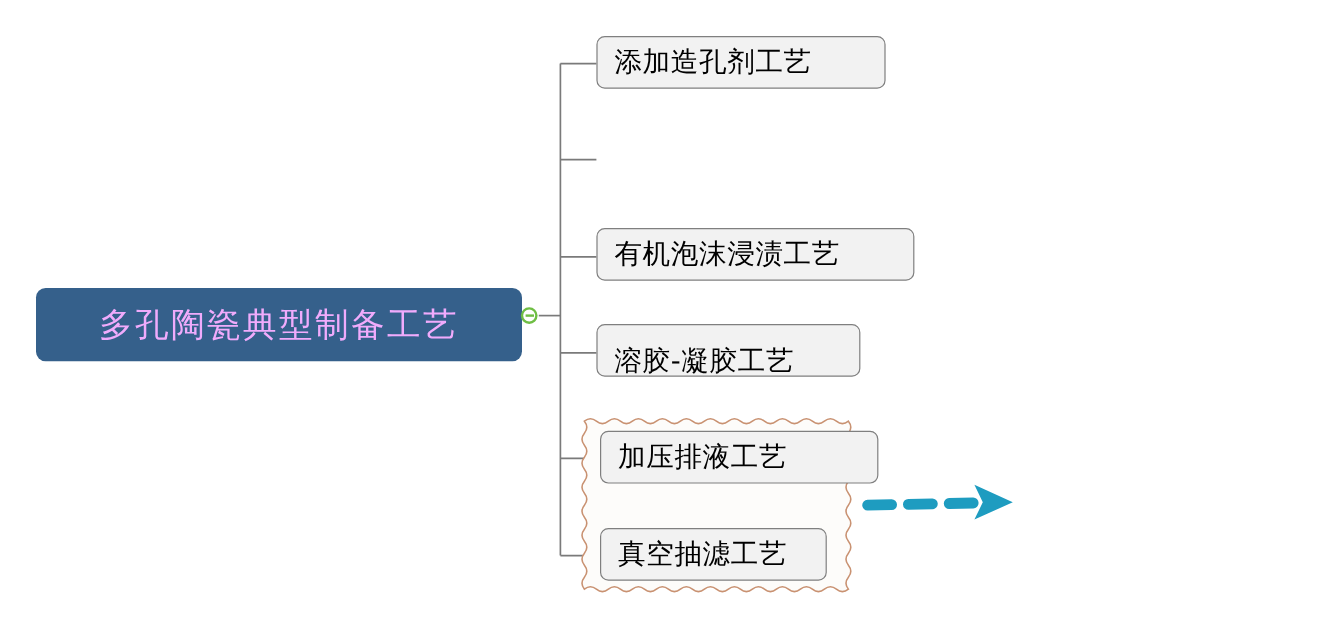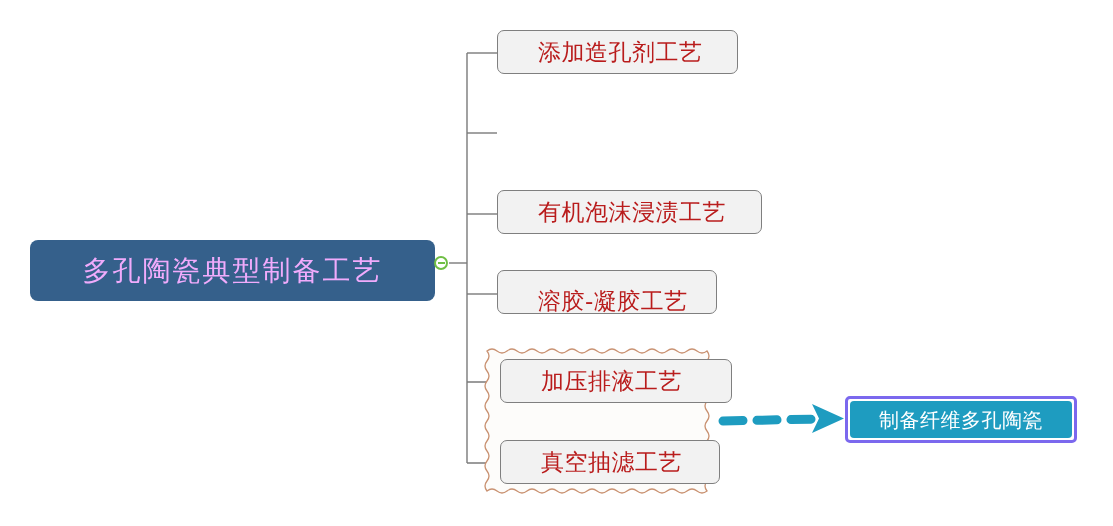--- a/index.html
+++ b/index.html
@@ -80,34 +80,33 @@
     background: #F2F2F2;
     border: 1px solid #7F7F7F;
     border-radius: 7px;
     box-sizing: border-box;
     display: flex;
     align-items: center;
     padding: 0 14px;
     height: 44px;
   }
   .node .node-label {
-    color: #b91c1c;
+    color: #000000;
     font-size: 23px;
     line-height: 1;
     white-space: nowrap;
     letter-spacing: 0.5px;
-    margin-left: 26px;
   }
 
   #node-1 { left: 497px; top: 30px;  width: 241px; }
   #node-2 { left: 497px; top: 110px; width: 152px; }
   #node-3 { left: 497px; top: 190px; width: 265px; }
   #node-4 { left: 497px; top: 270px; width: 220px; align-items: flex-end; }
   #node-5 { left: 500px; top: 359px; width: 232px; }
-  #node-6 { left: 500px; top: 440px; width: 220px; }
+  #node-6 { left: 500px; top: 440px; width: 189px; }
 
   
   #group-boundary {
     position: absolute;
     left: 481px;
     top: 345px;
     width: 238px;
     height: 155px;
   }
   #group-boundary svg { display: block; }
@@ -207,19 +206,14 @@
   <div class="node" id="node-4">
     <span class="node-label">溶胶-凝胶工艺</span>
   </div>
   <div class="node" id="node-5">
     <span class="node-label">加压排液工艺</span>
   </div>
   <div class="node" id="node-6">
     <span class="node-label">真空抽滤工艺</span>
   </div>
 
-  <div id="target-node">
-    <div class="inner">
-      <span class="node-label">制备纤维多孔陶瓷</span>
-    </div>
-  </div>
 
 </div>
 
 </body></html>

